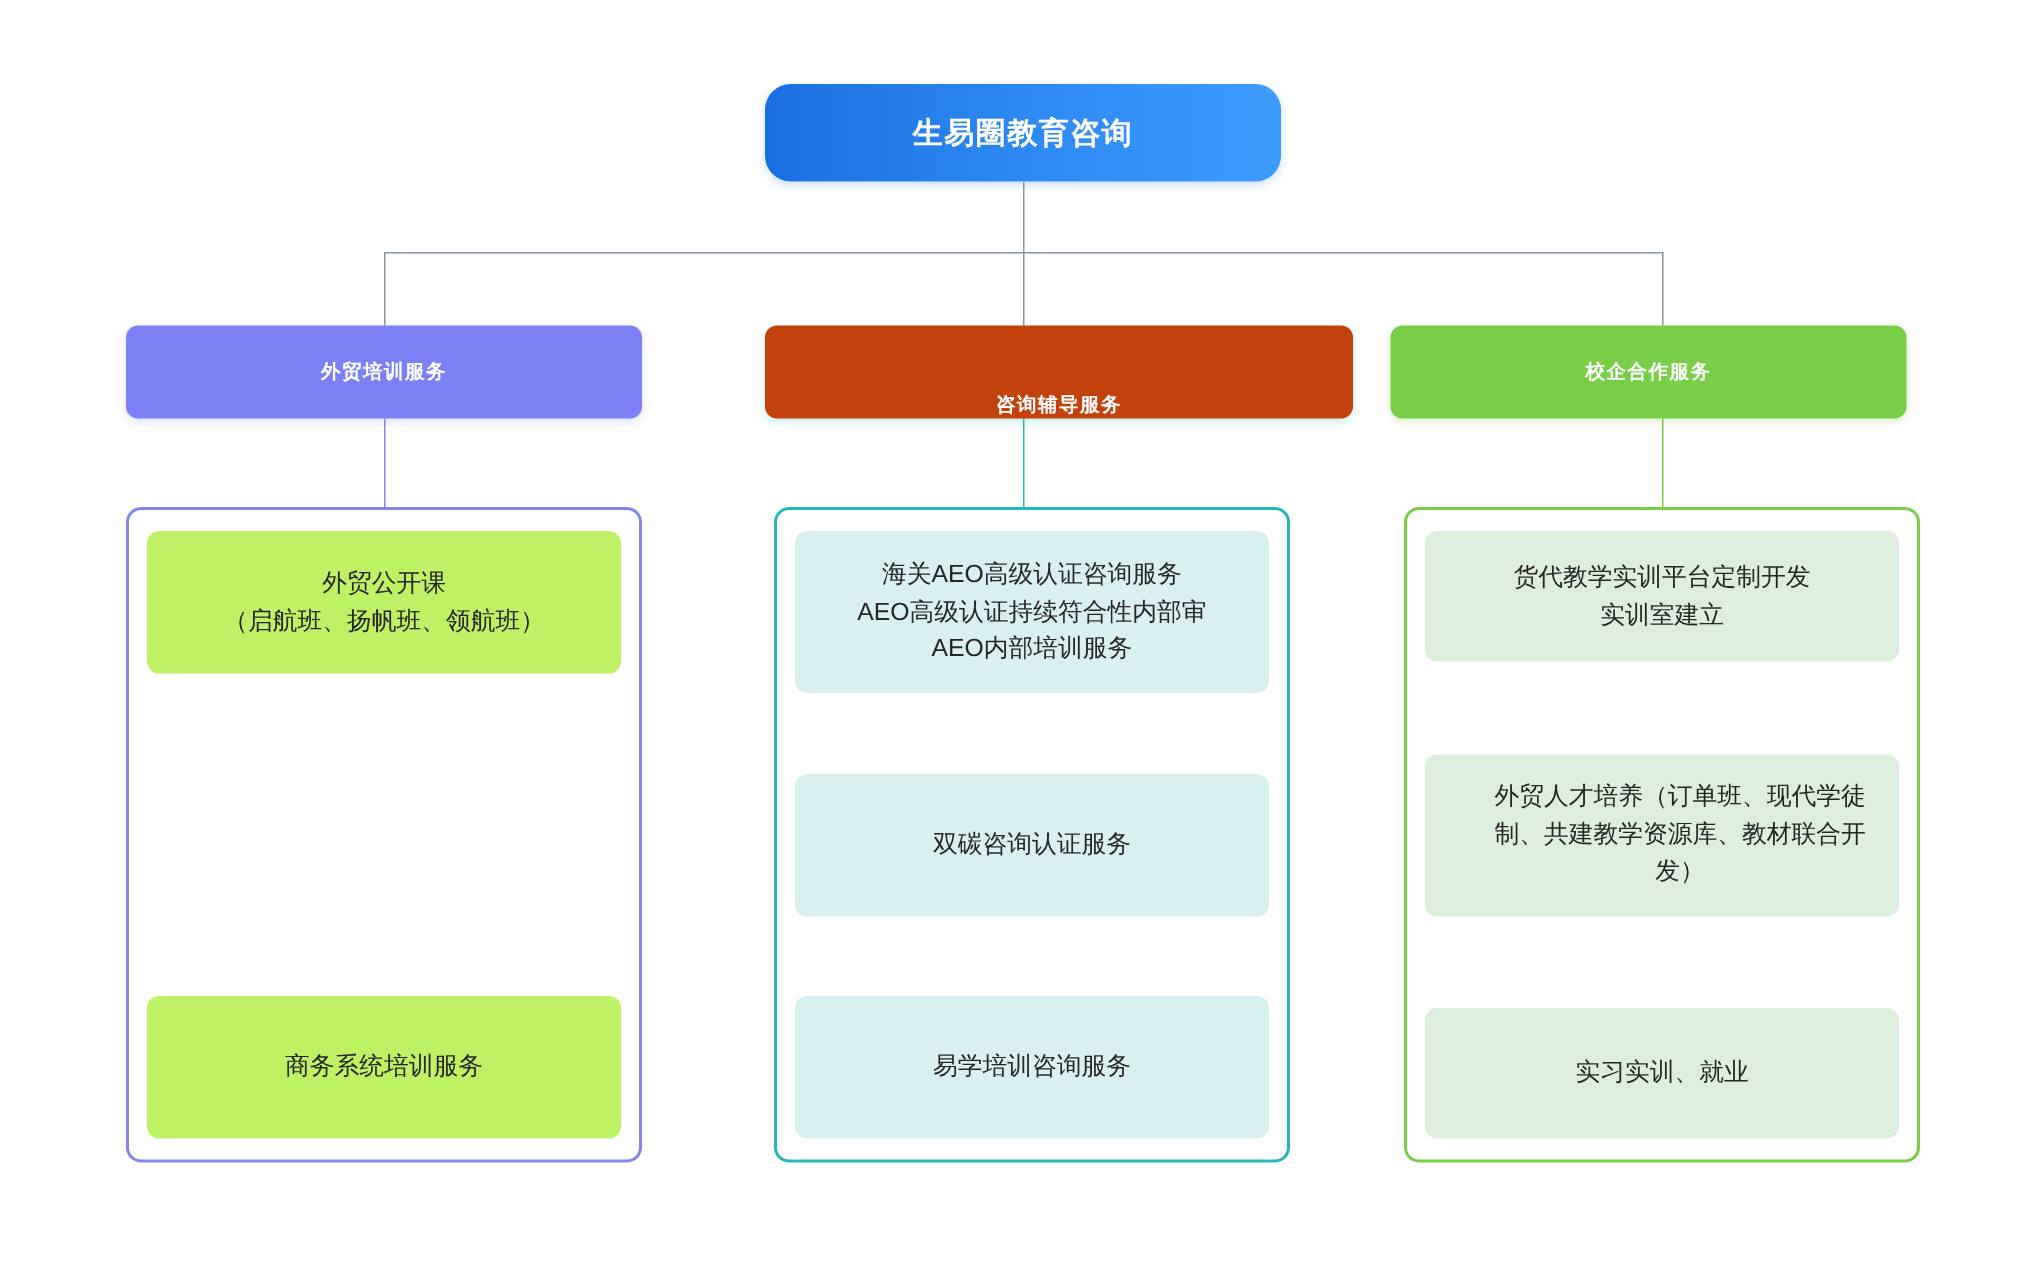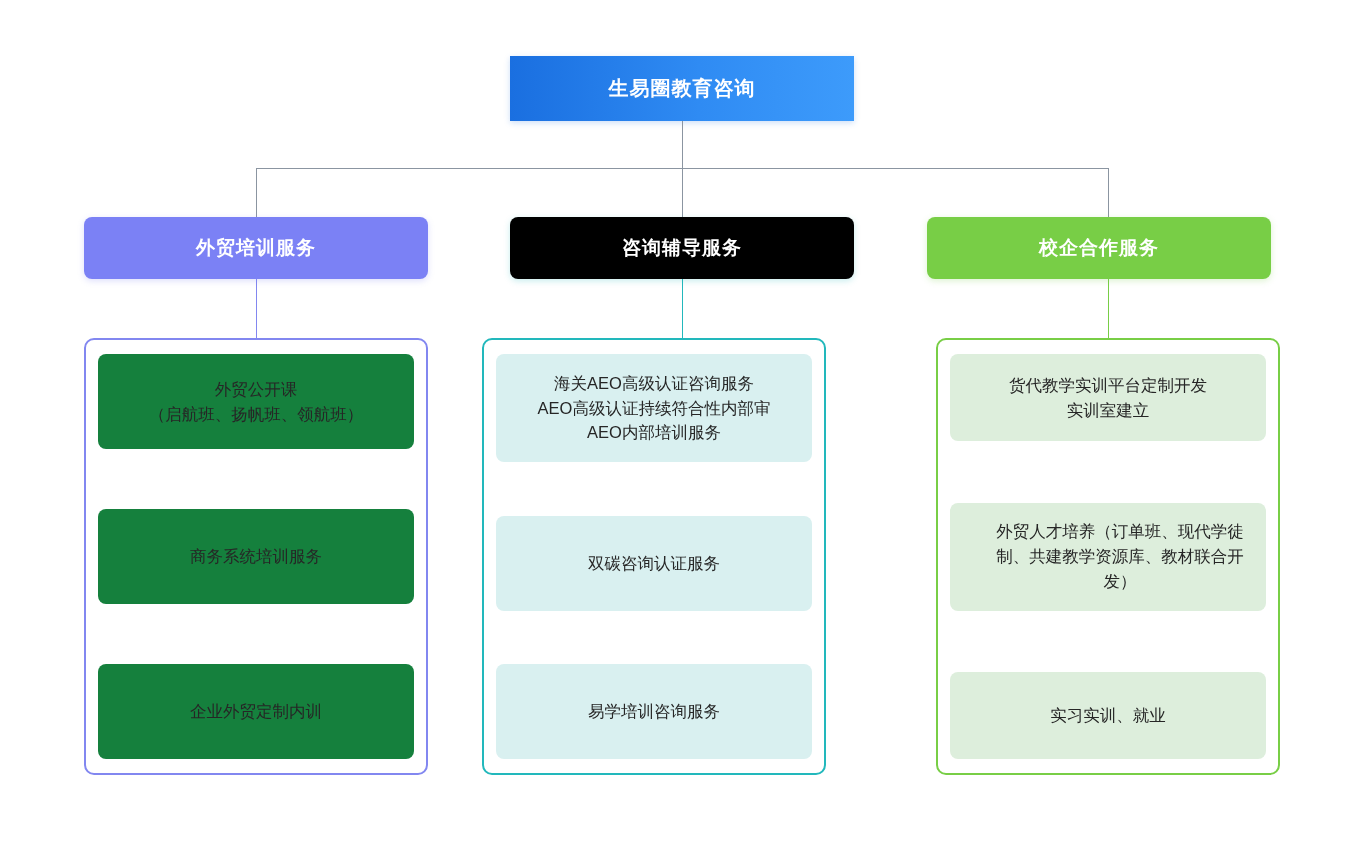--- a/index.html
+++ b/index.html
@@ -33,21 +33,21 @@
   .connector.tint-teal   { background: #22b8bc; }
   .connector.tint-green  { background: #78ce46; }
 
   
   .root-node {
     position: absolute;
     left: 510px;
     top: 56px;
     width: 344px;
     height: 65px;
-    border-radius: 0;
+    border-radius: 17px;
     background: linear-gradient(90deg, #1a6fe0 0%, #2f8bf3 55%, #3d9bfb 100%);
     display: flex;
     align-items: center;
     justify-content: center;
     box-shadow: 0 2px 6px rgba(26,111,224,0.22);
   }
   .root-node .node-title {
     color: #ffffff;
     font-size: 20px;
     font-weight: bold;
@@ -58,62 +58,62 @@
   .branch-header {
     position: absolute;
     height: 62px;
     border-radius: 8px;
     display: flex;
     align-items: center;
     justify-content: center;
   }
   .branch-header .node-title {
     color: #ffffff;
-    font-size: 19px;
+    font-size: 13px;
     font-weight: bold;
     letter-spacing: 1px;
   }
   .branch-header.c0 { left: 84px;  top: 217px; width: 344px; background: #7b81f5; box-shadow: 0 2px 6px rgba(123,129,245,0.25); }
-  .branch-header.c1 { left: 510px; top: 217px; width: 344px; background: #000000; box-shadow: 0 2px 6px rgba(34,184,188,0.25); }
+  .branch-header.c1 { left: 510px; top: 217px; width: 392px; background: #c2410c; box-shadow: 0 2px 6px rgba(34,184,188,0.25); align-items: flex-end; }
   .branch-header.c2 { left: 927px; top: 217px; width: 344px; background: #78ce46; box-shadow: 0 2px 6px rgba(120,206,70,0.25); }
 
   
   .group-box {
     position: absolute;
     top: 338px;
     width: 344px;
     height: 437px;
     box-sizing: border-box;
     border-radius: 10px;
     background: #ffffff;
     border: 2px solid #cccccc;
     padding: 14px 12px;
     display: flex;
     flex-direction: column;
     justify-content: space-between;
   }
   .group-box.c0 { left: 84px;  border-color: #8287f0; }
-  .group-box.c1 { left: 482px; border-color: #22b8bc; }
+  .group-box.c1 { left: 516px; border-color: #22b8bc; }
   .group-box.c2 { left: 936px; border-color: #78ce46; }
 
   
   .leaf-card {
     box-sizing: border-box;
     border-radius: 8px;
     display: flex;
     align-items: center;
     justify-content: center;
     text-align: center;
     padding: 10px 12px;
     font-size: 16.5px;
     line-height: 1.5;
     color: #262626;
     white-space: pre-line;
   }
-  .group-box.c0 .leaf-card { background: #15803d; }
+  .group-box.c0 .leaf-card { background: #bef264; }
   .group-box.c1 .leaf-card { background: #d9f0f0; }
   .group-box.c2 .leaf-card { background: #ddeedc; }
 
   
   .group-box.c0 .leaf-card { height: 95px; }
   .group-box.c1 .leaf-card { height: 95px; }
   .group-box.c2 .leaf-card { height: 87px; }
 
   .group-box.c1 .leaf-card.tall-3 { height: 108px; }
   .group-box.c2 .leaf-card.tall-3 { height: 108px; padding-left: 36px; }
@@ -144,21 +144,20 @@
     <span class="node-title">咨询辅导服务</span>
   </div>
   <div class="branch-header c2">
     <span class="node-title">校企合作服务</span>
   </div>
 
   <div class="group-box c0">
     <div class="leaf-card">外贸公开课
 （启航班、扬帆班、领航班）</div>
     <div class="leaf-card">商务系统培训服务</div>
-    <div class="leaf-card">企业外贸定制内训</div>
   </div>
 
   <div class="group-box c1">
     <div class="leaf-card tall-3">海关AEO高级认证咨询服务
 AEO高级认证持续符合性内部审
 AEO内部培训服务</div>
     <div class="leaf-card">双碳咨询认证服务</div>
     <div class="leaf-card">易学培训咨询服务</div>
   </div>
 

